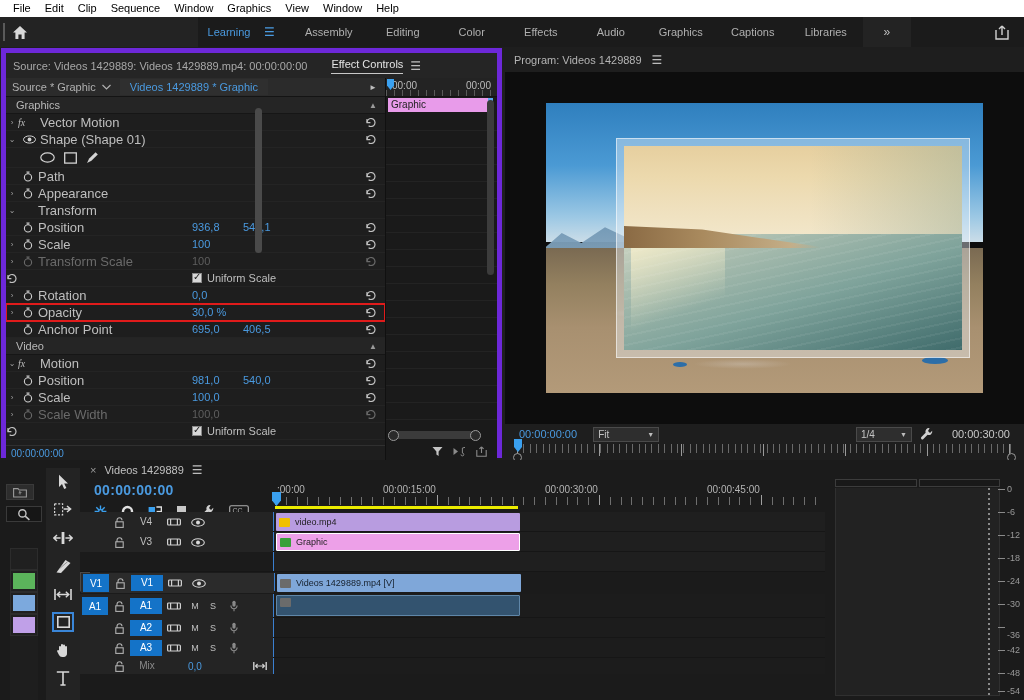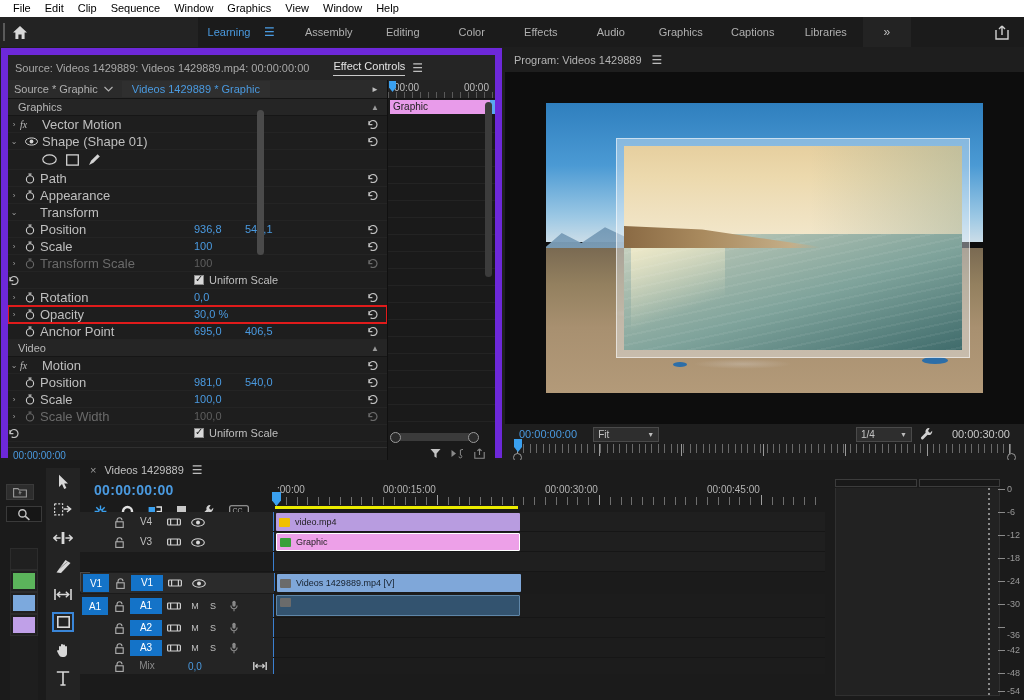--- a/index.html
+++ b/index.html
@@ -32,21 +32,21 @@
   .ws-tab { font-size:11px; color:#b0b0b0; padding:0 6px; height:30px; line-height:30px; text-align:center; }
   .ws-tab.active { color:#4a9ae0; }
   .ws-hamb { color:#4a9ae0; font-size:12px; padding:0 4px; }
   .ws-more { width:48px; height:30px; background:#232323; display:flex; align-items:center; justify-content:center; color:#bdbdbd; font-size:12px; }
   .ws-right { flex:1; height:30px; background:#1b1b1b; }
   .ws-export { width:44px; height:30px; display:flex; align-items:center; justify-content:center; }
 
   
   .ec {
     position:absolute; left:1px; top:48px; width:501px; height:410px;
-    background:#1d4ed8; border:7px solid #6d28d9;
+    background:#1d4ed8; border:5px solid #6d28d9;
   }
   .ec-header { height:25px; background:#252525; display:flex; align-items:center; }
   .ec-srctitle { font-size:11px; color:#a8a8a8; padding-left:7px; }
   .ec-tab { margin-left:24px; font-size:11px; color:#e4e4e4; border-bottom:1px solid #c8c8c8; padding-bottom:3px; }
   .ec-tab-menu { margin-left:7px; color:#bdbdbd; font-size:12px; }
 
   .ec-body { position:relative; height:383px; background:#1e1e1e; display:flex; }
   .ec-left { width:379px; height:100%; position:relative; overflow:hidden; background:#1e1e1e; }
   .ec-clipbar { height:19px; background:#2b2b2b; display:flex; align-items:center; border-bottom:1px solid #141414; }
   .ec-clipbar .lbl { color:#b0b0b0; font-size:11px; padding-left:6px; }

